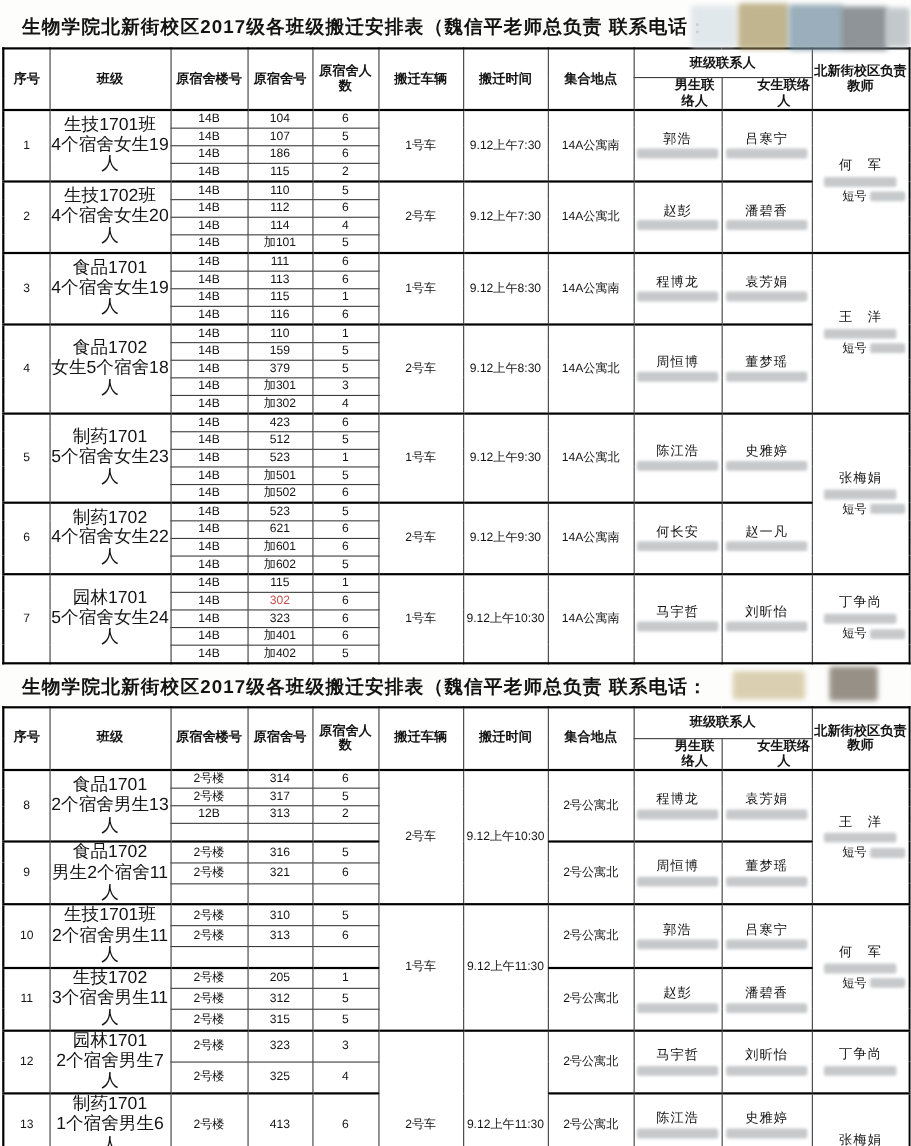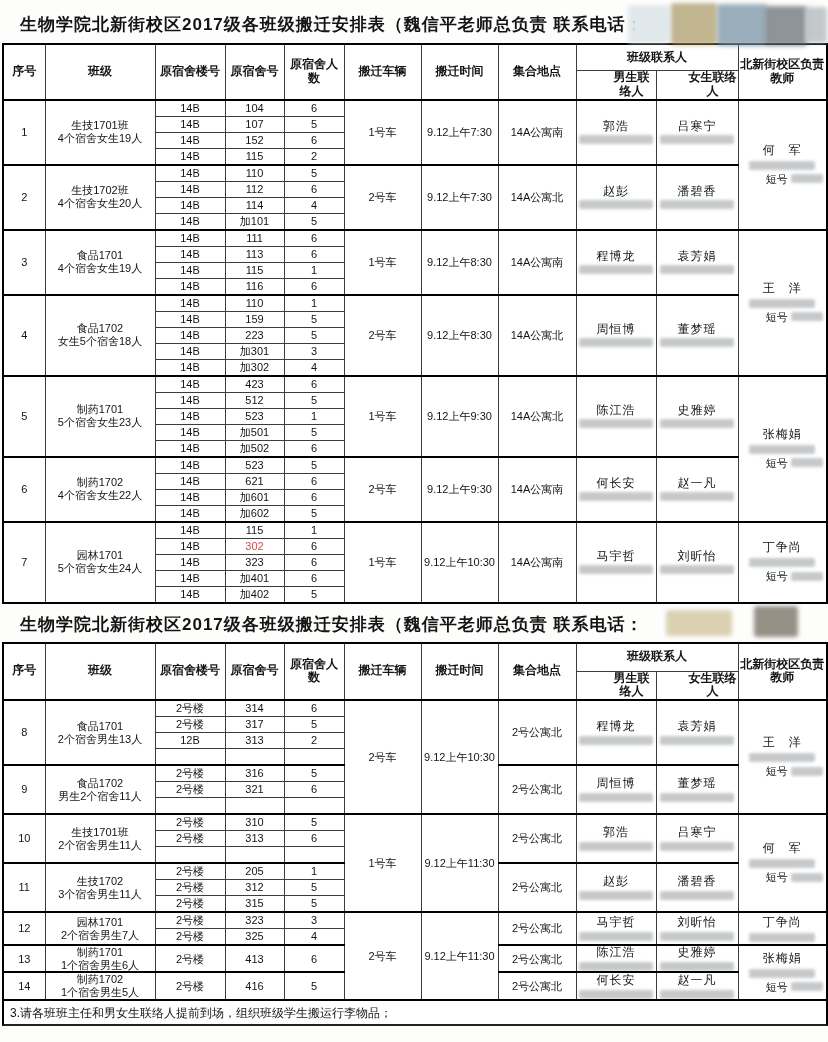--- a/index.html
+++ b/index.html
@@ -16,21 +16,21 @@
   table { border-collapse:collapse; table-layout:fixed; width:824px; margin-left:2px; border:2px solid #000; background:#fff; }
   td { border:1px solid #3c3c3c; text-align:center; vertical-align:middle; font-size:11px; padding:0 1px; line-height:1.15; overflow:hidden; }
   thead td { font-weight:bold; font-size:12px; height:25px; }
   .t2 thead td { height:27px; }
   tbody td { height:15px; }
   .t2 tbody td { height:15px; }
   td.tall { height:31px; }
   tr.group-start td { border-top:2px solid #000; }
   thead tr.hdr-bottom td { border-bottom:1px solid #000;padding-left:32px; }
   thead { border-bottom:2px solid #000; }
-  .cls-line { font-size:11px; }
+  .cls-line { font-size:16px; }
   .cell-name { font-size:12px; letter-spacing:1px; }
   .ph { width:74px; height:9px; margin:2px auto 0; background:#8e9397; opacity:.5; filter:blur(1.6px); border-radius:2px; }
   .teacher-box .ph { width:66px; margin-top:3px; }
   .short-row { display:flex; justify-content:center; align-items:center; gap:3px; margin-top:3px; font-size:11px; font-weight:normal;margin-left:24px; }
   .short-smudge { width:32px; height:9px; background:#8e9397; opacity:.5; filter:blur(1.5px); border-radius:2px; }
   .red { color:#c0504d; }
   .patch { position:absolute; filter:blur(2.2px); border-radius:3px; z-index:3; }
   .notes { position:relative; width:816px; margin-left:2px; padding:4px 0 3px 6px;
            border-left:2px solid #000; border-right:2px solid #000; border-bottom:2px solid #222;
            font-size:12px; line-height:16.5px; background:#fff; }
@@ -113,21 +113,21 @@
             </div>
           </td>
         </tr>
         <tr>
           <td>14B</td>
           <td><span class="">107</span></td>
           <td>5</td>
         </tr>
         <tr>
           <td>14B</td>
-          <td><span class="">152</span></td>
+          <td><span class="">186</span></td>
           <td>6</td>
         </tr>
         <tr>
           <td>14B</td>
           <td><span class="">115</span></td>
           <td>2</td>
         </tr>
         <tr class="group-start">
           <td rowspan="4">2</td>
           <td rowspan="4">
@@ -231,21 +231,21 @@
             <div class="ph"></div>
           </td>
         </tr>
         <tr>
           <td>14B</td>
           <td><span class="">159</span></td>
           <td>5</td>
         </tr>
         <tr>
           <td>14B</td>
-          <td><span class="">223</span></td>
+          <td><span class="">379</span></td>
           <td>5</td>
         </tr>
         <tr>
           <td>14B</td>
           <td><span class="">加301</span></td>
           <td>3</td>
         </tr>
         <tr>
           <td>14B</td>
           <td><span class="">加302</span></td>

